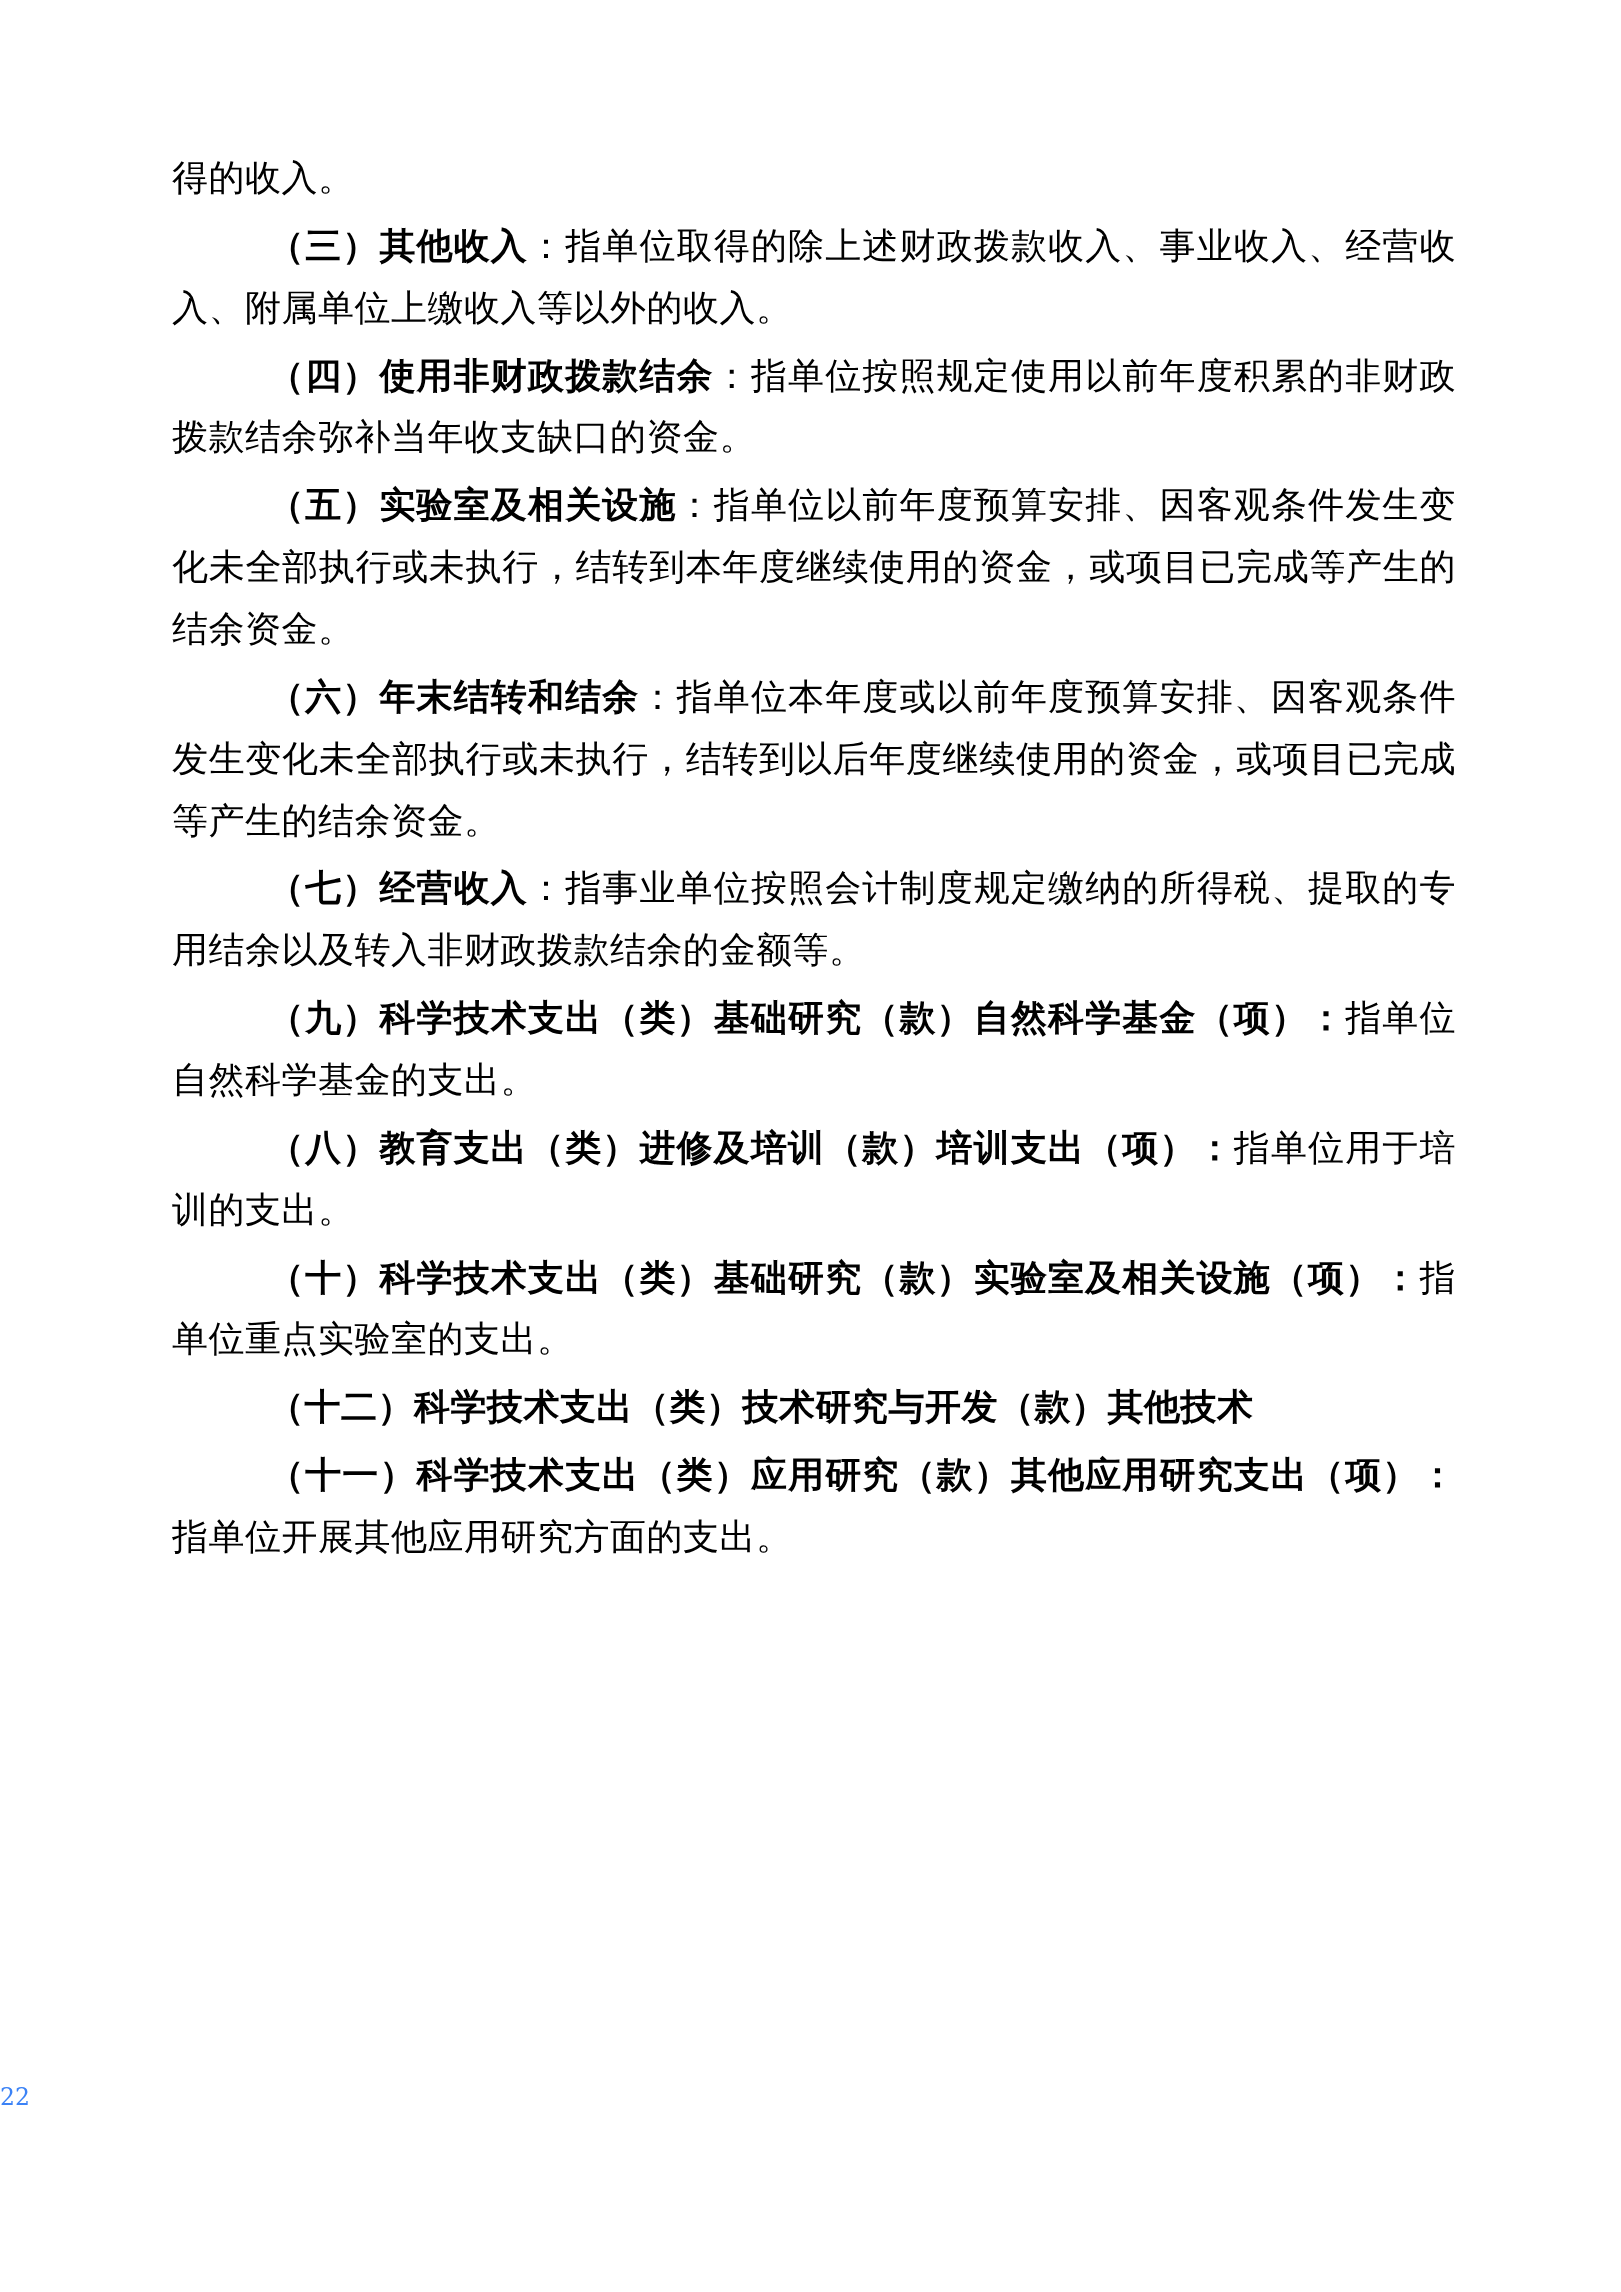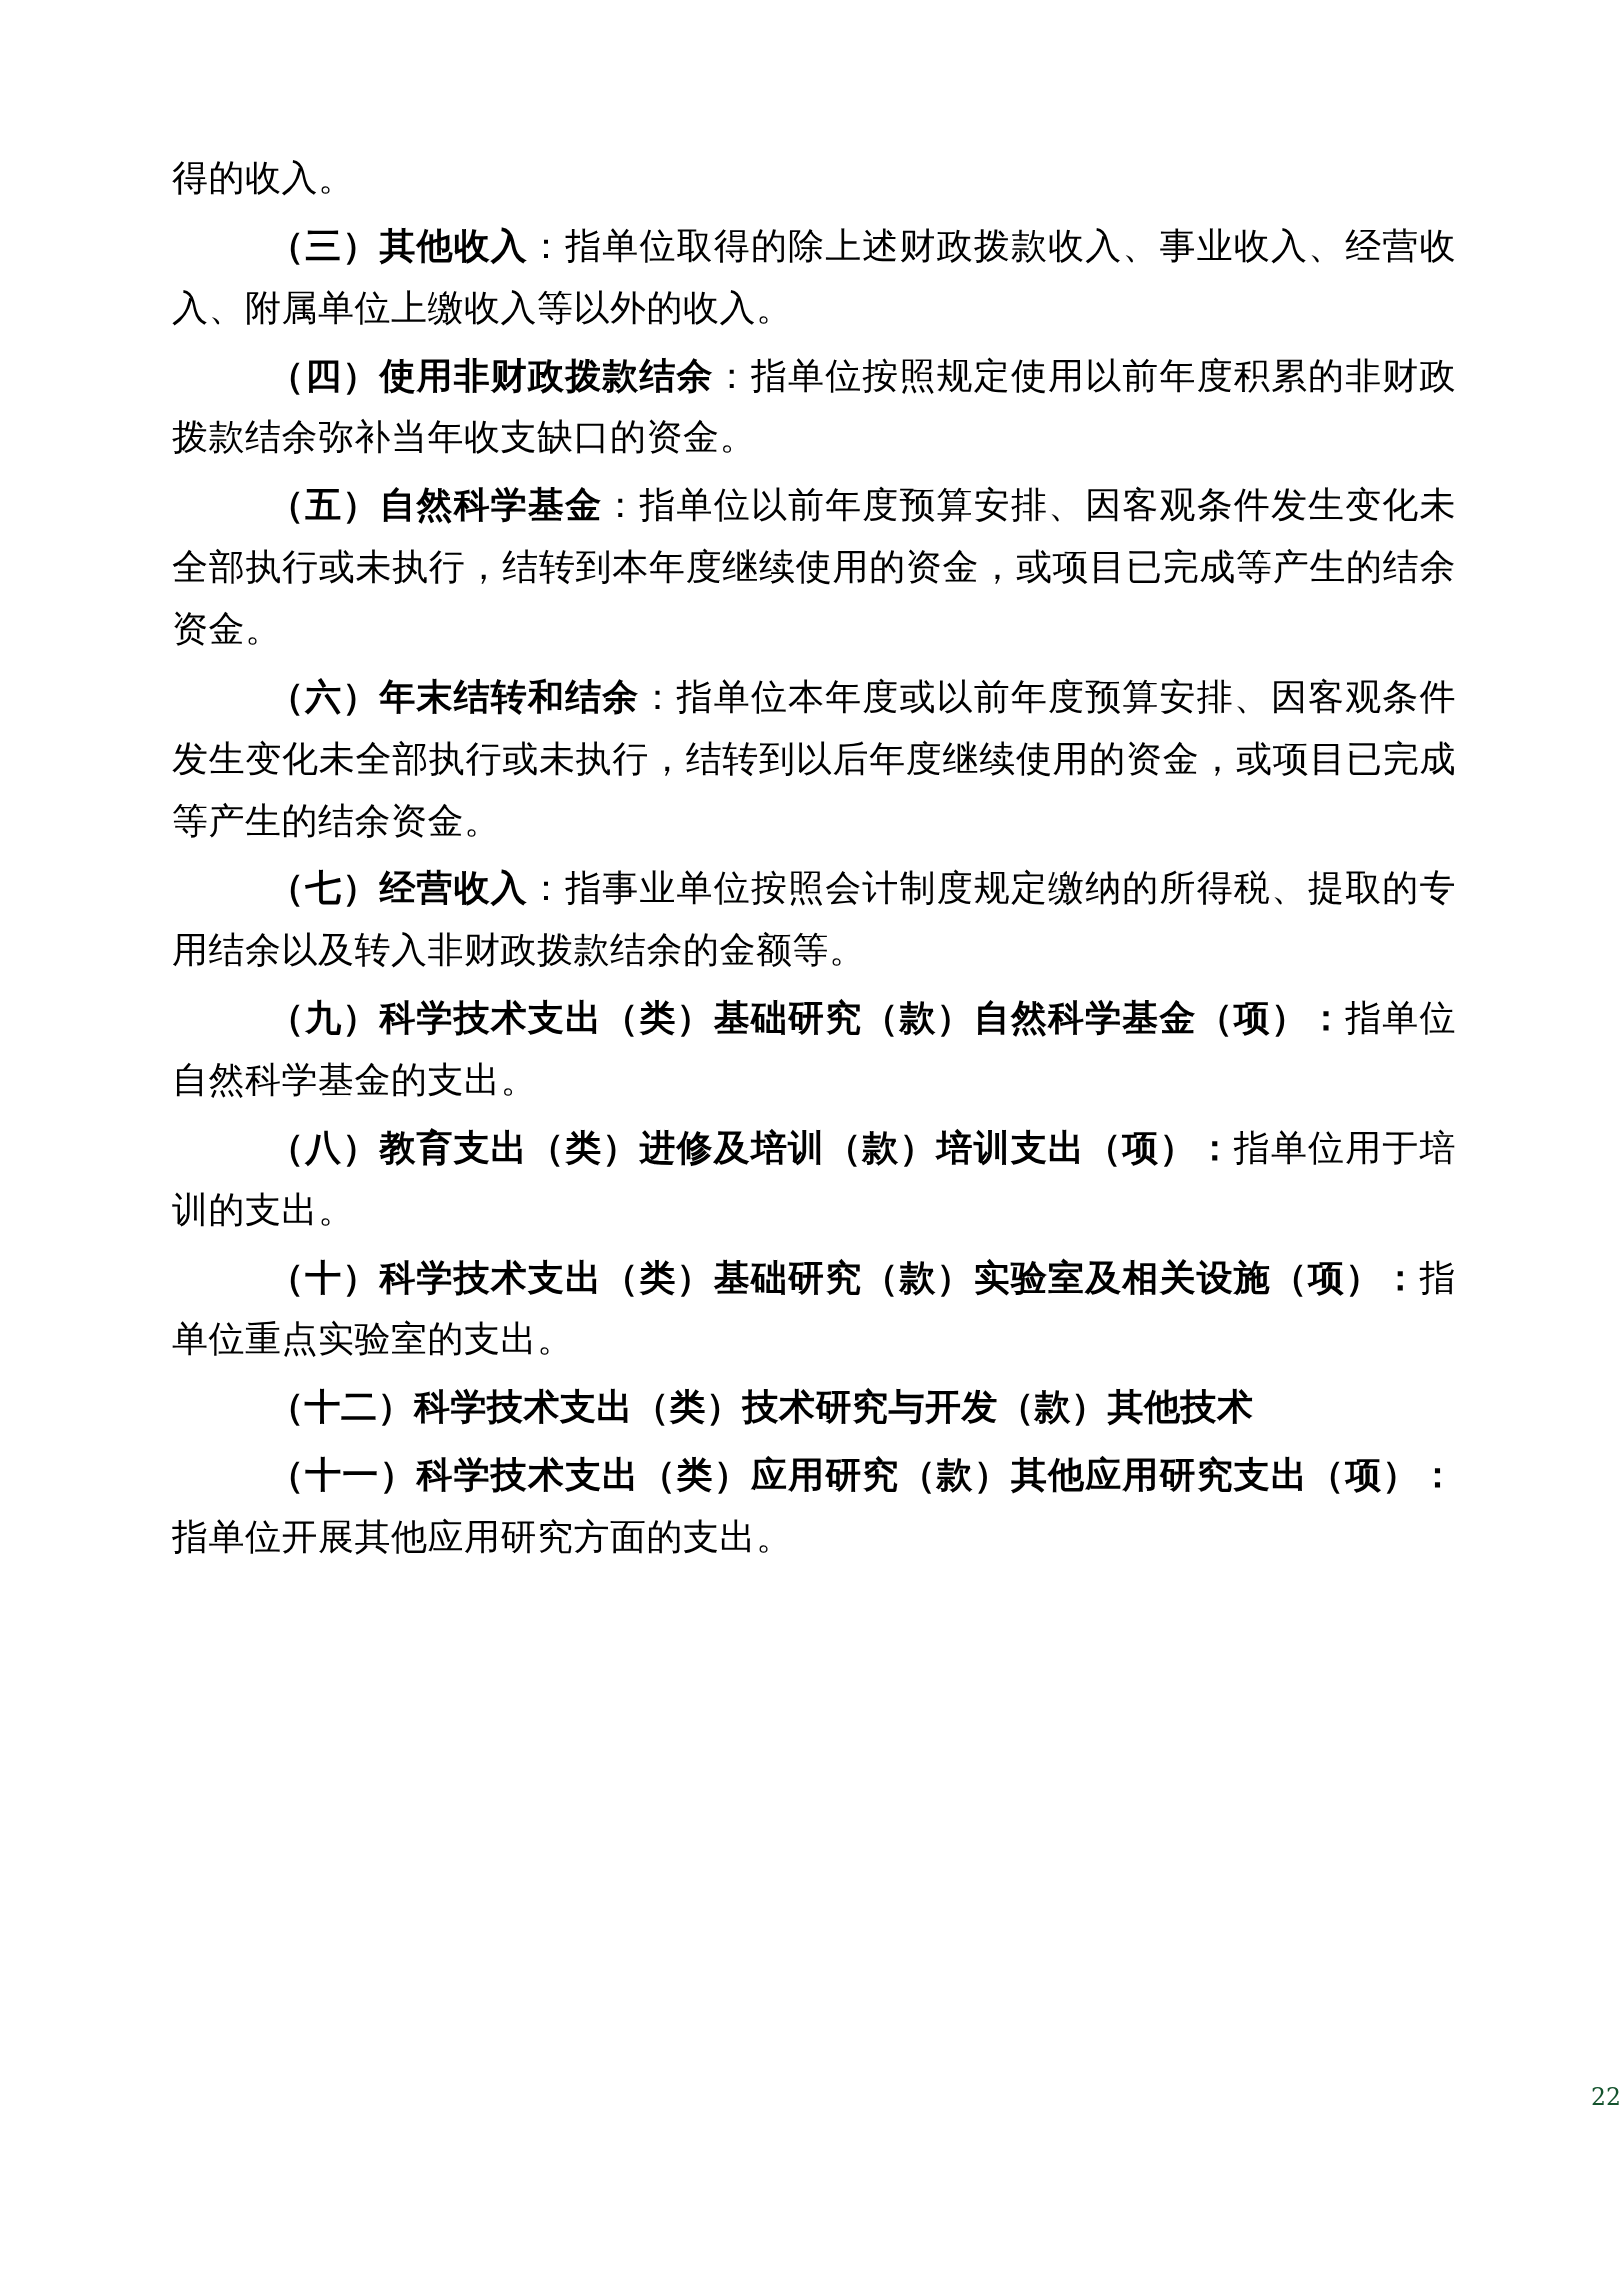--- a/index.html
+++ b/index.html
@@ -41,39 +41,39 @@
   }
   .bold {
     font-weight: 700;
     margin-left: 20px;
   }
   .page-number {
     position: absolute;
     left: 0;
     right: 0;
     top: 2083px;
-    text-align: right;
+    text-align: left;
     font-size: 23.5px;
     font-family: "DejaVu Serif", "Liberation Serif", serif;
-    color: #14532d;
+    color: #3b82f6;
   }
   
   .para span {
     white-space: pre-wrap;
   }
 </style>
 </head>
 <body>
 
 <div class="page">
   <div class="content" id="doc-body">
       <div class="para"><span>得的收入。</span></div>
       <div class="para indent"><span class="bold">（三）其他收入</span><span>：指单位取得的除上述财政拨款收入、事业收入、经营收入、附属单位上缴收入等以外的收入。</span></div>
       <div class="para indent"><span class="bold">（四）使用非财政拨款结余</span><span>：指单位按照规定使用以前年度积累的非财政拨款结余弥补当年收支缺口的资金。</span></div>
-      <div class="para indent"><span class="bold">（五）自然科学基金</span><span>：指单位以前年度预算安排、因客观条件发生变化未全部执行或未执行，结转到本年度继续使用的资金，或项目已完成等产生的结余资金。</span></div>
+      <div class="para indent"><span class="bold">（五）实验室及相关设施</span><span>：指单位以前年度预算安排、因客观条件发生变化未全部执行或未执行，结转到本年度继续使用的资金，或项目已完成等产生的结余资金。</span></div>
       <div class="para indent"><span class="bold">（六）年末结转和结余</span><span>：指单位本年度或以前年度预算安排、因客观条件发生变化未全部执行或未执行，结转到以后年度继续使用的资金，或项目已完成等产生的结余资金。</span></div>
       <div class="para indent"><span class="bold">（七）经营收入</span><span>：指事业单位按照会计制度规定缴纳的所得税、提取的专用结余以及转入非财政拨款结余的金额等。</span></div>
       <div class="para indent"><span class="bold">（九）科学技术支出（类）基础研究（款）自然科学基金（项）：</span><span>指单位自然科学基金的支出。</span></div>
       <div class="para indent"><span class="bold">（八）教育支出（类）进修及培训（款）培训支出（项）：</span><span>指单位用于培训的支出。</span></div>
       <div class="para indent"><span class="bold">（十）科学技术支出（类）基础研究（款）实验室及相关设施（项）：</span><span>指单位重点实验室的支出。</span></div>
       <div class="para indent"><span class="bold">（十二）科学技术支出（类）技术研究与开发（款）其他技术</span></div>
       <div class="para indent"><span class="bold">（十一）科学技术支出（类）应用研究（款）其他应用研究支出（项）：</span><span>指单位开展其他应用研究方面的支出。</span></div>
     </div>
   <div class="page-number">22</div>
 </div>

